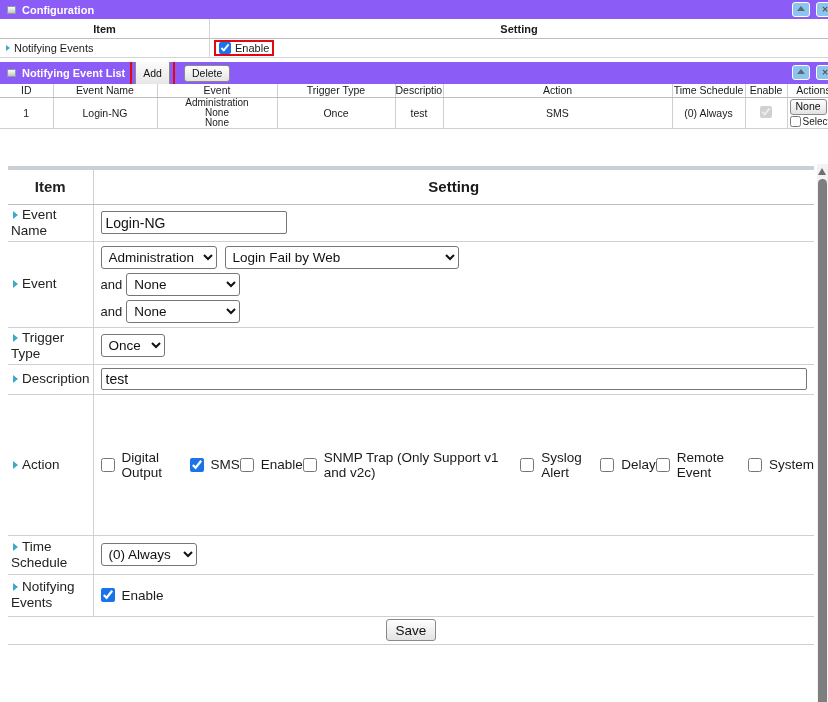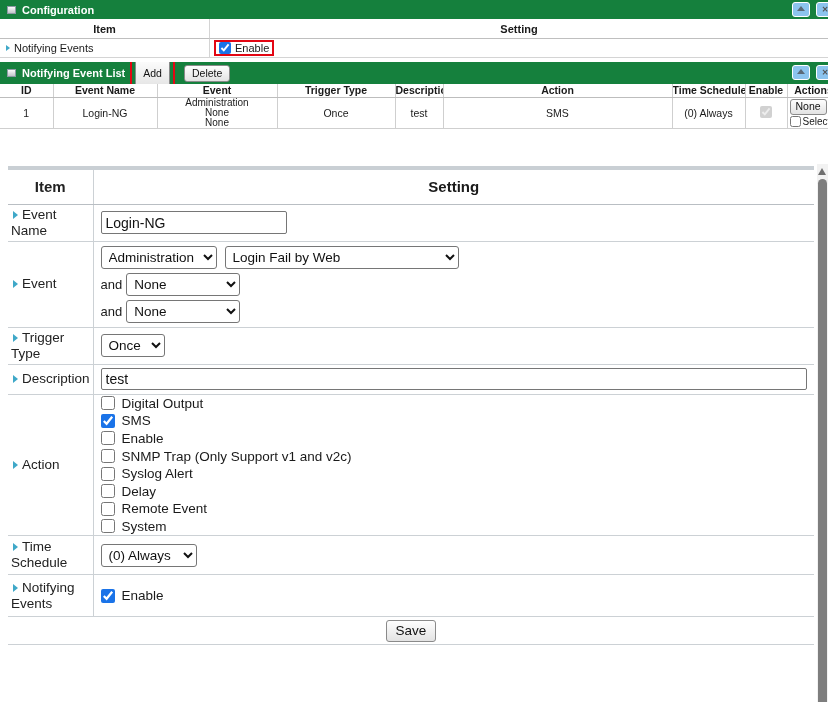--- a/index.html
+++ b/index.html
@@ -6,21 +6,21 @@
 html, body {
   width: 828px; height: 702px; overflow: hidden;
   background: #fff;
   font-family: "Liberation Sans", sans-serif;
   color: #1a1a1a;
 }
 .panel { position: absolute; left: 0; width: 828px; background: #fff; }
 
 
 .phead {
-  position: relative; background: #15803d; color: #fff; font-weight: bold;
+  position: relative; background: #8b5cf6; color: #fff; font-weight: bold;
   display: flex; align-items: center; padding-left: 7px; overflow: hidden;
 }
 .phead-sm { height: 19px; font-size: 11px; }
 .phead-md { height: 22px; font-size: 11px; }
 .phead-lg { height: 26px; font-size: 13px; }
 .picon {
   display: inline-block; width: 9px; height: 8px; flex: none;
   background: linear-gradient(#fbfbfb, #c2c6ca); border: 1px solid #8e9aa5;
   margin-right: 6px;
 }
@@ -72,21 +72,21 @@
   display: inline-flex; align-items: center;
   border: 2px solid #e30613; padding: 0 3px;
 }
 
 
 .ltable { border-collapse: collapse; table-layout: fixed; width: 840px; font-size: 10.5px; }
 .ltable th, .ltable td {
   border: 1px solid #cfcfcf; border-top: none; text-align: center; vertical-align: middle;
   overflow: hidden; white-space: nowrap;
 }
-.ltable th { height: 13px; font-weight: bold; border-bottom-color: #bdbdbd; }
+.ltable th { height: 13px; font-weight: normal; border-bottom-color: #bdbdbd; }
 .ltable td { height: 29px; }
 .ltable .first { border-left: none; }
 .evt-multiline { font-size: 10px; line-height: 10px; white-space: normal; }
 .actions-cell { text-align: left !important; padding-left: 2px; }
 .btn-edit { font-size: 10.5px; height: 16px; line-height: 13px; padding: 0 5px; }
 .select-line { display: flex; align-items: center; font-size: 10px; margin-top: 1px; }
 .select-line input { width: 11px; height: 11px; margin-right: 2px; flex: none; }
 
 
 #dialog { position: absolute; left: 8px; top: 166px; width: 806px; }
@@ -100,21 +100,21 @@
   font-size: 13.5px; color: #222; padding: 2px 2px 2px 3px; vertical-align: middle;
   line-height: 16px;
 }
 .dtable td.set { padding-left: 7px; font-size: 14px; }
 .dtable .dhdr td {
   font-weight: bold; font-size: 15px; text-align: center; height: 34px;
   border-bottom: 1px solid #b9bec3; padding: 0;
 }
 .evgrid .line { display: flex; align-items: center; margin: 4px 0; }
 .evgrid .andlbl { font-size: 13px; margin-right: 4px; }
-.chklist { display: flex; flex-direction: column; }
+.chklist { display: flex; flex-direction: row; }
 .chklist .chk { display: flex; align-items: center; height: 17.6px; font-size: 13.5px; }
 .chklist input, .enbl input { width: 14px; height: 14px; margin-right: 7px; flex: none; }
 .enbl { display: flex; align-items: center; font-size: 13.5px; }
 .savecell { text-align: center; height: 28px; }
 .btn-save { font-size: 13.5px; height: 22px; padding: 1px 9px; }
 
 
 #scrollbar { position: absolute; left: 817px; top: 164px; width: 11px; height: 538px; background: #f2f2f2; }
 #scrollbar .sb-arrow {
   position: absolute; top: 4px; left: 1px;

